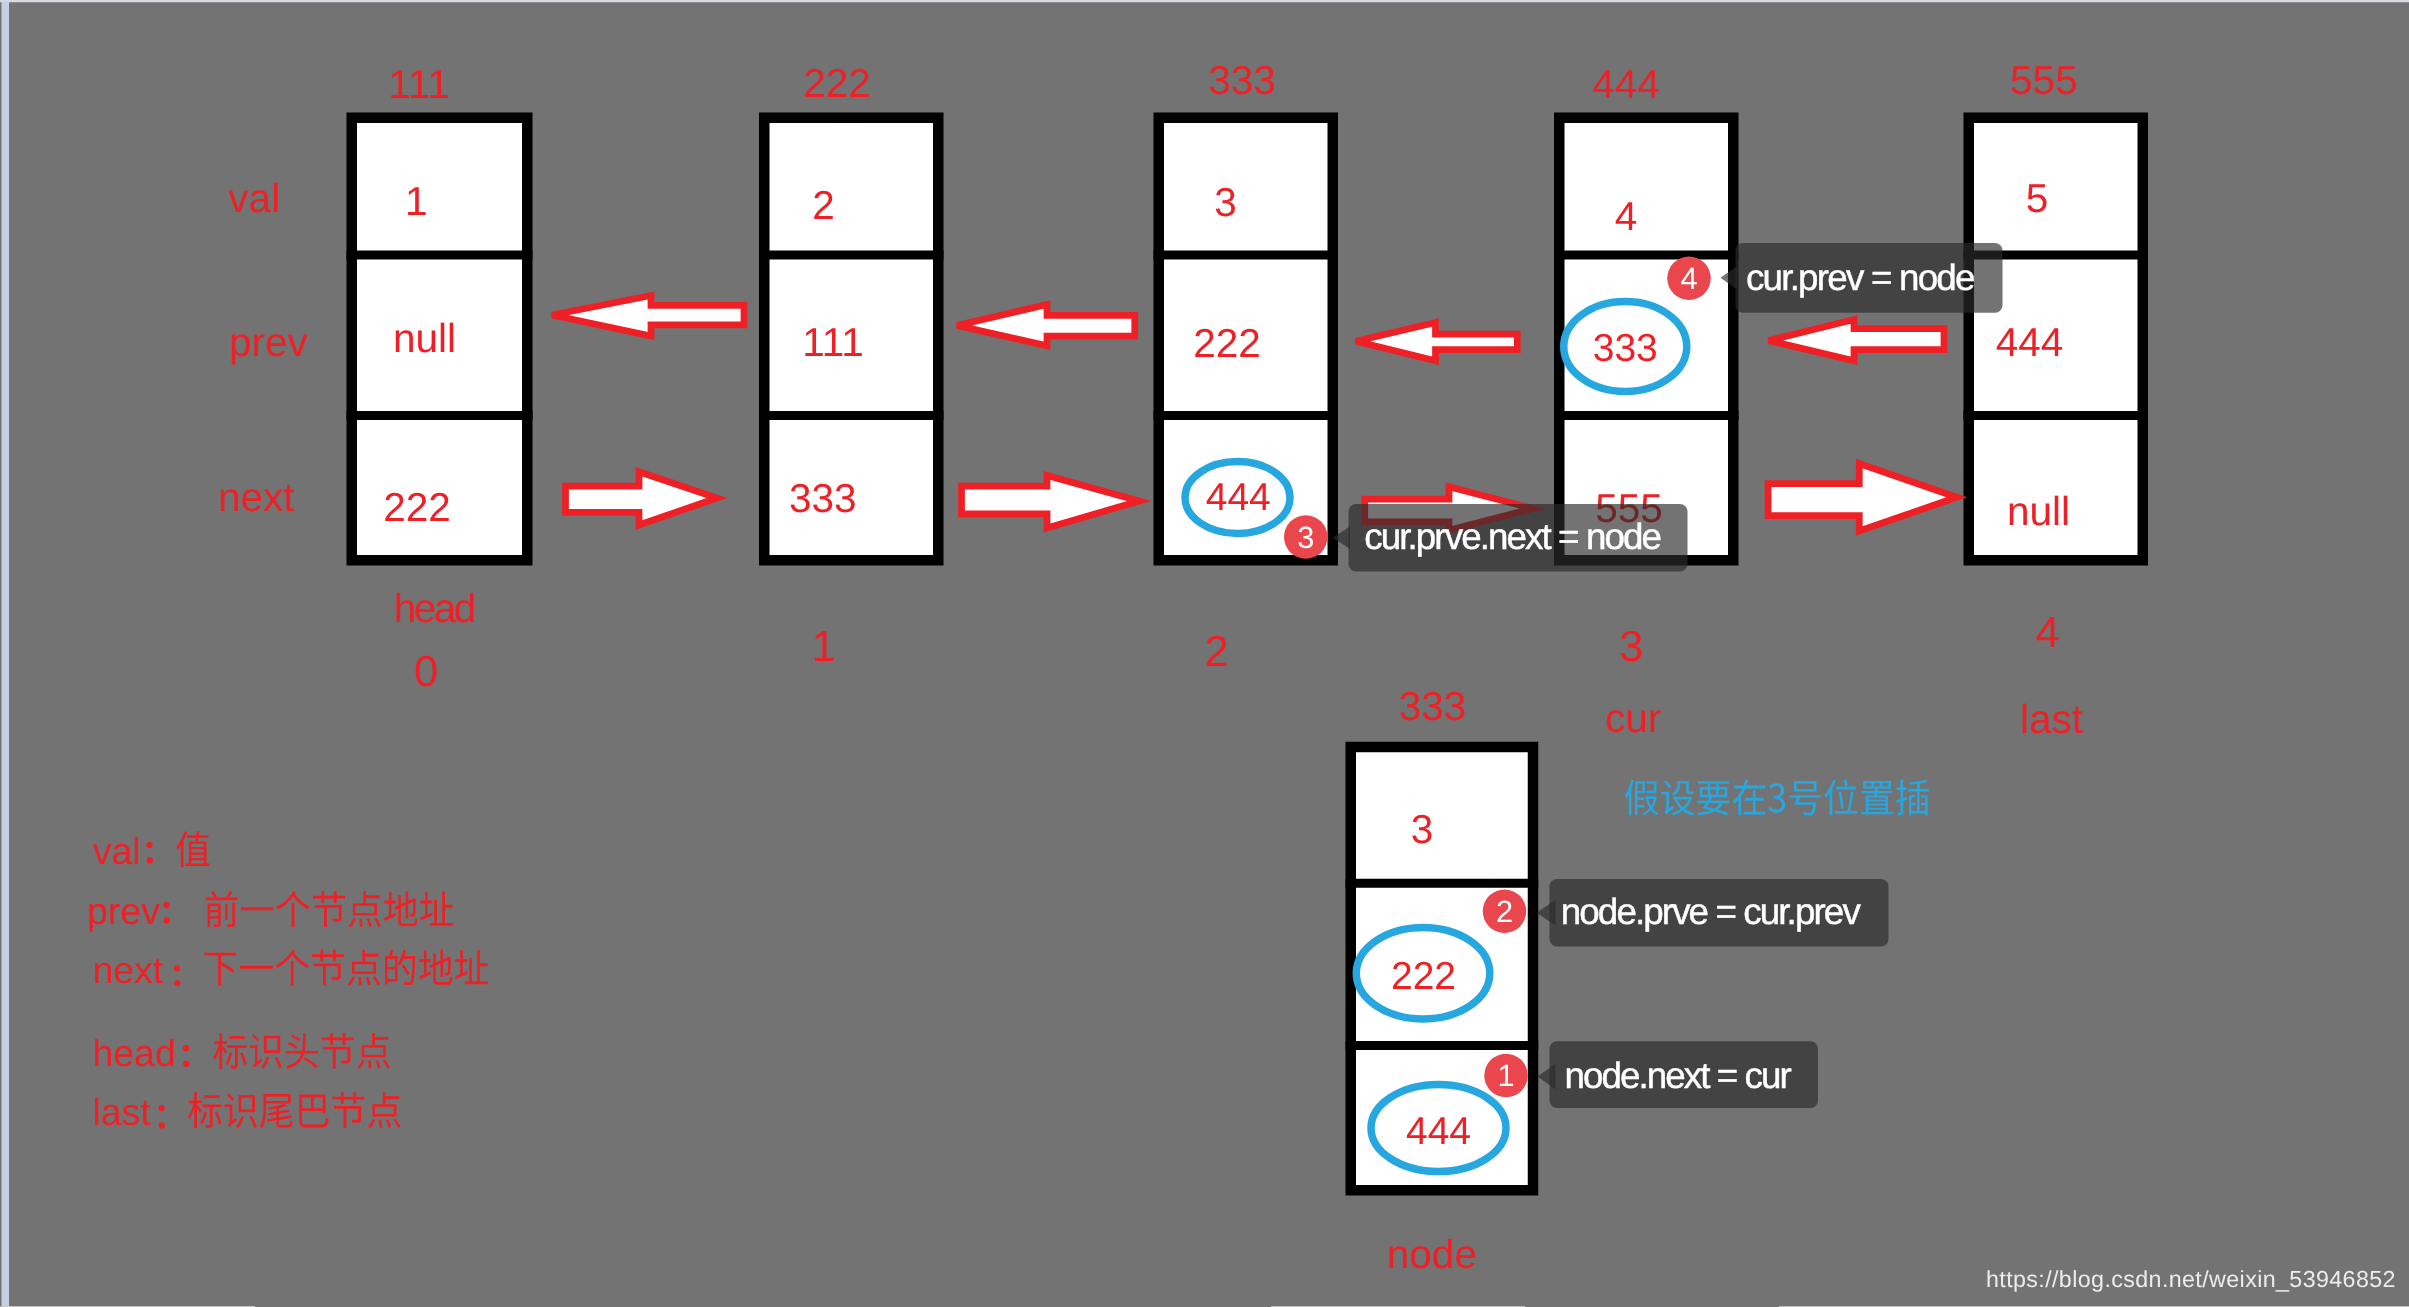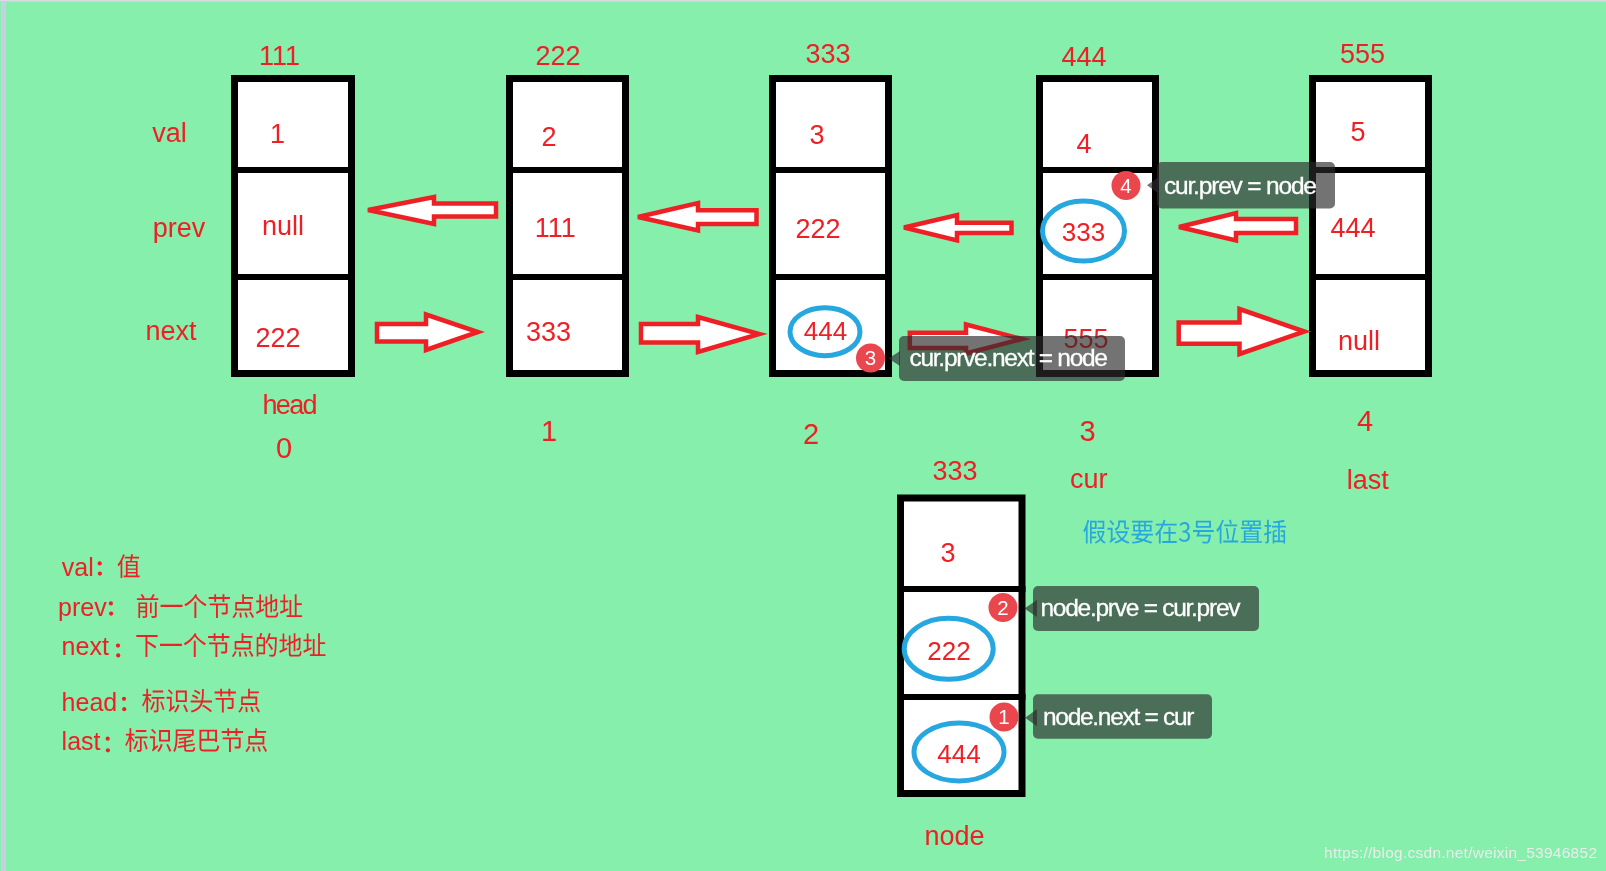--- a/index.html
+++ b/index.html
@@ -1,14 +1,14 @@
 <!DOCTYPE html>
 <html><head><meta charset="utf-8"><title>d</title><style>
 html,body{margin:0;padding:0;background:#fff}
-#c{position:relative;width:1606px;height:871px;background:#86efac;overflow:hidden}
+#c{position:relative;width:1606px;height:871px;background:#737373;overflow:hidden}
 svg{position:absolute;left:0;top:0}
 text{font-family:"Liberation Sans",sans-serif}
 </style></head><body>
 <div id="c">
 <svg width="1606" height="871" viewBox="0 0 1606 871">
 <defs>
 <path id="cjkc" d="M6.0 -12.6C6.9 -12.6 7.8 -13.4 7.8 -14.6C7.8 -15.8 6.9 -16.5 6.0 -16.5C5.0 -16.5 4.2 -15.8 4.2 -14.6C4.2 -13.4 5.0 -12.6 6.0 -12.6ZM6.0 0.1C6.9 0.1 7.8 -0.7 7.8 -1.8C7.8 -3.0 6.9 -3.8 6.0 -3.8C5.0 -3.8 4.2 -3.0 4.2 -1.8C4.2 -0.7 5.0 0.1 6.0 0.1Z"></path>
 <path id="h1" d="M14.3 -21.8C14.3 -21.1 14.1 -20.1 14.0 -19.2H7.9V-17.4H13.7C13.6 -16.6 13.4 -15.7 13.3 -15.0H9.1V-0.4H6.8V1.3H22.9V-0.4H20.8V-15.0H14.9C15.1 -15.7 15.3 -16.6 15.5 -17.4H22.2V-19.2H15.8L16.2 -21.7ZM10.8 -0.4V-2.5H19.1V-0.4ZM10.8 -9.9H19.1V-7.6H10.8ZM10.8 -11.3V-13.5H19.1V-11.3ZM10.8 -6.2H19.1V-4.0H10.8ZM6.3 -21.8C5.0 -17.9 3.0 -14.0 0.8 -11.4C1.1 -11.0 1.6 -10.0 1.8 -9.5C2.5 -10.3 3.2 -11.3 3.8 -12.3V2.1H5.5V-15.3C6.4 -17.2 7.3 -19.2 8.0 -21.2Z"></path>
 <path id="h2" d="M14.4 -13.4V-2.7H16.1V-13.4ZM19.3 -14.1V-0.4C19.3 0.0 19.2 0.1 18.8 0.1C18.4 0.2 17.1 0.2 15.6 0.1C15.9 0.6 16.2 1.5 16.3 2.0C18.1 2.0 19.4 1.9 20.1 1.6C20.8 1.3 21.1 0.8 21.1 -0.3V-14.1ZM17.3 -22.0C16.8 -20.7 15.9 -19.0 15.0 -17.7H7.9L9.0 -18.2C8.6 -19.2 7.6 -20.8 6.6 -21.9L5.0 -21.2C5.8 -20.1 6.7 -18.7 7.2 -17.7H1.3V-15.9H22.7V-17.7H17.1C17.8 -18.8 18.5 -20.1 19.2 -21.3ZM9.8 -7.8V-5.2H4.5V-7.8ZM9.8 -9.4H4.5V-11.9H9.8ZM2.8 -13.6V1.9H4.5V-3.7H9.8V-0.2C9.8 0.2 9.7 0.3 9.4 0.3C9.0 0.3 7.9 0.3 6.7 0.2C7.0 0.7 7.2 1.5 7.3 2.0C8.9 2.0 10.0 1.9 10.7 1.6C11.3 1.4 11.5 0.8 11.5 -0.2V-13.6Z M25.0 -11.2V-9.1H46.9V-11.2Z M58.8 -14.2V2.1H60.7V-14.2ZM59.9 -21.9C57.6 -17.5 53.2 -13.7 48.7 -11.6C49.2 -11.1 49.7 -10.4 50.0 -9.8C53.7 -11.8 57.2 -14.8 59.8 -18.4C63.0 -14.3 66.2 -11.8 69.7 -9.8C70.0 -10.4 70.5 -11.1 71.0 -11.5C67.3 -13.5 63.9 -15.9 60.9 -19.9L61.5 -21.1Z M74.1 -12.6V-10.8H80.4V2.0H82.3V-10.8H90.2V-4.0C90.2 -3.6 90.1 -3.5 89.6 -3.5C89.1 -3.5 87.5 -3.5 85.8 -3.5C86.0 -2.9 86.3 -2.1 86.3 -1.5C88.6 -1.5 90.1 -1.5 91.0 -1.8C91.8 -2.1 92.1 -2.8 92.1 -4.0V-12.6ZM86.9 -21.8V-18.9H80.5V-21.8H78.7V-18.9H73.1V-17.0H78.7V-14.0H80.5V-17.0H86.9V-14.0H88.8V-17.0H94.4V-18.9H88.8V-21.8Z M101.3 -12.1H113.9V-7.4H101.3ZM103.8 -3.3C104.1 -1.6 104.3 0.5 104.3 1.8L106.1 1.6C106.1 0.3 105.9 -1.8 105.5 -3.5ZM108.8 -3.3C109.5 -1.7 110.2 0.5 110.4 1.8L112.2 1.3C111.9 0.0 111.1 -2.1 110.4 -3.7ZM113.6 -3.5C114.8 -1.9 116.2 0.4 116.7 1.9L118.4 1.1C117.8 -0.3 116.4 -2.5 115.2 -4.2ZM99.9 -4.0C99.2 -2.1 98.0 0.0 96.7 1.2L98.3 2.1C99.6 0.7 100.8 -1.5 101.6 -3.5ZM99.7 -13.9V-5.6H115.7V-13.9H108.4V-17.2H117.4V-19.1H108.4V-21.8H106.6V-13.9Z M129.9 -19.4V-12.3L127.3 -11.1L127.9 -9.4L129.9 -10.3V-2.1C129.9 0.8 130.7 1.5 133.4 1.5C134.0 1.5 138.6 1.5 139.3 1.5C141.8 1.5 142.4 0.3 142.7 -3.2C142.2 -3.3 141.5 -3.6 141.1 -4.0C140.9 -1.0 140.6 -0.3 139.2 -0.3C138.3 -0.3 134.3 -0.3 133.5 -0.3C131.9 -0.3 131.6 -0.6 131.6 -2.0V-11.1L134.8 -12.6V-3.7H136.5V-13.3L139.8 -14.9C139.8 -10.7 139.8 -7.8 139.7 -7.2C139.5 -6.6 139.3 -6.5 139.0 -6.5C138.7 -6.5 137.9 -6.5 137.3 -6.6C137.6 -6.1 137.7 -5.4 137.8 -4.8C138.4 -4.8 139.4 -4.8 140.0 -5.0C140.7 -5.2 141.2 -5.7 141.3 -6.8C141.5 -7.8 141.6 -11.7 141.6 -16.6L141.7 -16.9L140.4 -17.4L140.1 -17.2L139.7 -16.8L136.5 -15.3V-21.8H134.8V-14.6L131.6 -13.1V-19.4ZM120.4 -4.0 121.1 -2.1C123.2 -3.1 125.9 -4.4 128.5 -5.7L128.1 -7.4L125.4 -6.2V-13.7H128.2V-15.6H125.4V-21.5H123.7V-15.6H120.6V-13.7H123.7V-5.4C122.4 -4.9 121.3 -4.4 120.4 -4.0Z M153.9 -16.1V-0.7H151.0V1.1H166.5V-0.7H161.0V-10.9H166.2V-12.8H161.0V-21.7H159.2V-0.7H155.7V-16.1ZM144.3 -4.2 145.0 -2.3C147.3 -3.3 150.2 -4.7 152.9 -6.0L152.6 -7.7L149.5 -6.4V-13.7H152.7V-15.6H149.5V-21.5H147.9V-15.6H144.6V-13.7H147.9V-5.7C146.5 -5.1 145.3 -4.6 144.3 -4.2Z"></path>
 <path id="h3" d="M1.3 -19.9V-18.0H10.5V2.1H12.4V-11.7C15.2 -10.1 18.4 -8.0 20.1 -6.5L21.3 -8.3C19.4 -9.9 15.6 -12.2 12.8 -13.7L12.4 -13.3V-18.0H22.6V-19.9Z M25.0 -11.2V-9.1H46.9V-11.2Z M58.8 -14.2V2.1H60.7V-14.2ZM59.9 -21.9C57.6 -17.5 53.2 -13.7 48.7 -11.6C49.2 -11.1 49.7 -10.4 50.0 -9.8C53.7 -11.8 57.2 -14.8 59.8 -18.4C63.0 -14.3 66.2 -11.8 69.7 -9.8C70.0 -10.4 70.5 -11.1 71.0 -11.5C67.3 -13.5 63.9 -15.9 60.9 -19.9L61.5 -21.1Z M74.1 -12.6V-10.8H80.4V2.0H82.3V-10.8H90.2V-4.0C90.2 -3.6 90.1 -3.5 89.6 -3.5C89.1 -3.5 87.5 -3.5 85.8 -3.5C86.0 -2.9 86.3 -2.1 86.3 -1.5C88.6 -1.5 90.1 -1.5 91.0 -1.8C91.8 -2.1 92.1 -2.8 92.1 -4.0V-12.6ZM86.9 -21.8V-18.9H80.5V-21.8H78.7V-18.9H73.1V-17.0H78.7V-14.0H80.5V-17.0H86.9V-14.0H88.8V-17.0H94.4V-18.9H88.8V-21.8Z M101.3 -12.1H113.9V-7.4H101.3ZM103.8 -3.3C104.1 -1.6 104.3 0.5 104.3 1.8L106.1 1.6C106.1 0.3 105.9 -1.8 105.5 -3.5ZM108.8 -3.3C109.5 -1.7 110.2 0.5 110.4 1.8L112.2 1.3C111.9 0.0 111.1 -2.1 110.4 -3.7ZM113.6 -3.5C114.8 -1.9 116.2 0.4 116.7 1.9L118.4 1.1C117.8 -0.3 116.4 -2.5 115.2 -4.2ZM99.9 -4.0C99.2 -2.1 98.0 0.0 96.7 1.2L98.3 2.1C99.6 0.7 100.8 -1.5 101.6 -3.5ZM99.7 -13.9V-5.6H115.7V-13.9H108.4V-17.2H117.4V-19.1H108.4V-21.8H106.6V-13.9Z M132.8 -11.0C134.1 -9.1 135.7 -6.5 136.5 -4.9L138.0 -6.0C137.2 -7.5 135.6 -10.0 134.2 -11.9ZM125.3 -21.9C125.1 -20.6 124.7 -18.9 124.4 -17.7H121.7V1.4H123.3V-0.7H130.0V-17.7H126.0C126.4 -18.8 126.9 -20.2 127.3 -21.5ZM123.3 -15.9H128.4V-10.4H123.3ZM123.3 -2.4V-8.7H128.4V-2.4ZM133.9 -21.9C133.1 -18.4 131.8 -14.8 130.2 -12.5C130.6 -12.2 131.4 -11.6 131.7 -11.3C132.5 -12.6 133.3 -14.2 134.0 -15.9H140.1C139.8 -5.5 139.4 -1.5 138.6 -0.6C138.4 -0.3 138.1 -0.2 137.6 -0.2C137.1 -0.2 135.6 -0.2 134.0 -0.3C134.4 0.2 134.6 1.0 134.6 1.5C136.0 1.6 137.4 1.7 138.2 1.6C139.1 1.5 139.6 1.3 140.1 0.5C141.1 -0.8 141.4 -4.8 141.8 -16.7C141.8 -17.0 141.8 -17.7 141.8 -17.7H134.6C135.0 -19.0 135.3 -20.3 135.6 -21.5Z M153.8 -19.4V-12.3L151.2 -11.1L151.9 -9.4L153.8 -10.3V-2.1C153.8 0.8 154.6 1.5 157.3 1.5C157.9 1.5 162.6 1.5 163.2 1.5C165.7 1.5 166.3 0.3 166.6 -3.2C166.1 -3.3 165.4 -3.6 165.0 -4.0C164.8 -1.0 164.6 -0.3 163.2 -0.3C162.2 -0.3 158.2 -0.3 157.4 -0.3C155.8 -0.3 155.5 -0.6 155.5 -2.0V-11.1L158.7 -12.6V-3.7H160.4V-13.3L163.8 -14.9C163.8 -10.7 163.7 -7.8 163.6 -7.2C163.5 -6.6 163.3 -6.5 162.9 -6.5C162.6 -6.5 161.8 -6.5 161.3 -6.6C161.5 -6.1 161.6 -5.4 161.7 -4.8C162.4 -4.8 163.3 -4.8 163.9 -5.0C164.7 -5.2 165.1 -5.7 165.3 -6.8C165.4 -7.8 165.5 -11.7 165.5 -16.6L165.6 -16.9L164.3 -17.4L164.0 -17.2L163.6 -16.8L160.4 -15.3V-21.8H158.7V-14.6L155.5 -13.1V-19.4ZM144.3 -4.0 145.0 -2.1C147.1 -3.1 149.9 -4.4 152.4 -5.7L152.0 -7.4L149.3 -6.2V-13.7H152.1V-15.6H149.3V-21.5H147.6V-15.6H144.5V-13.7H147.6V-5.4C146.3 -4.9 145.2 -4.4 144.3 -4.0Z M177.8 -16.1V-0.7H174.9V1.1H190.5V-0.7H184.9V-10.9H190.1V-12.8H184.9V-21.7H183.1V-0.7H179.6V-16.1ZM168.3 -4.2 168.9 -2.3C171.2 -3.3 174.1 -4.7 176.8 -6.0L176.5 -7.7L173.5 -6.4V-13.7H176.6V-15.6H173.5V-21.5H171.8V-15.6H168.5V-13.7H171.8V-5.7C170.5 -5.1 169.2 -4.6 168.3 -4.2Z"></path>

